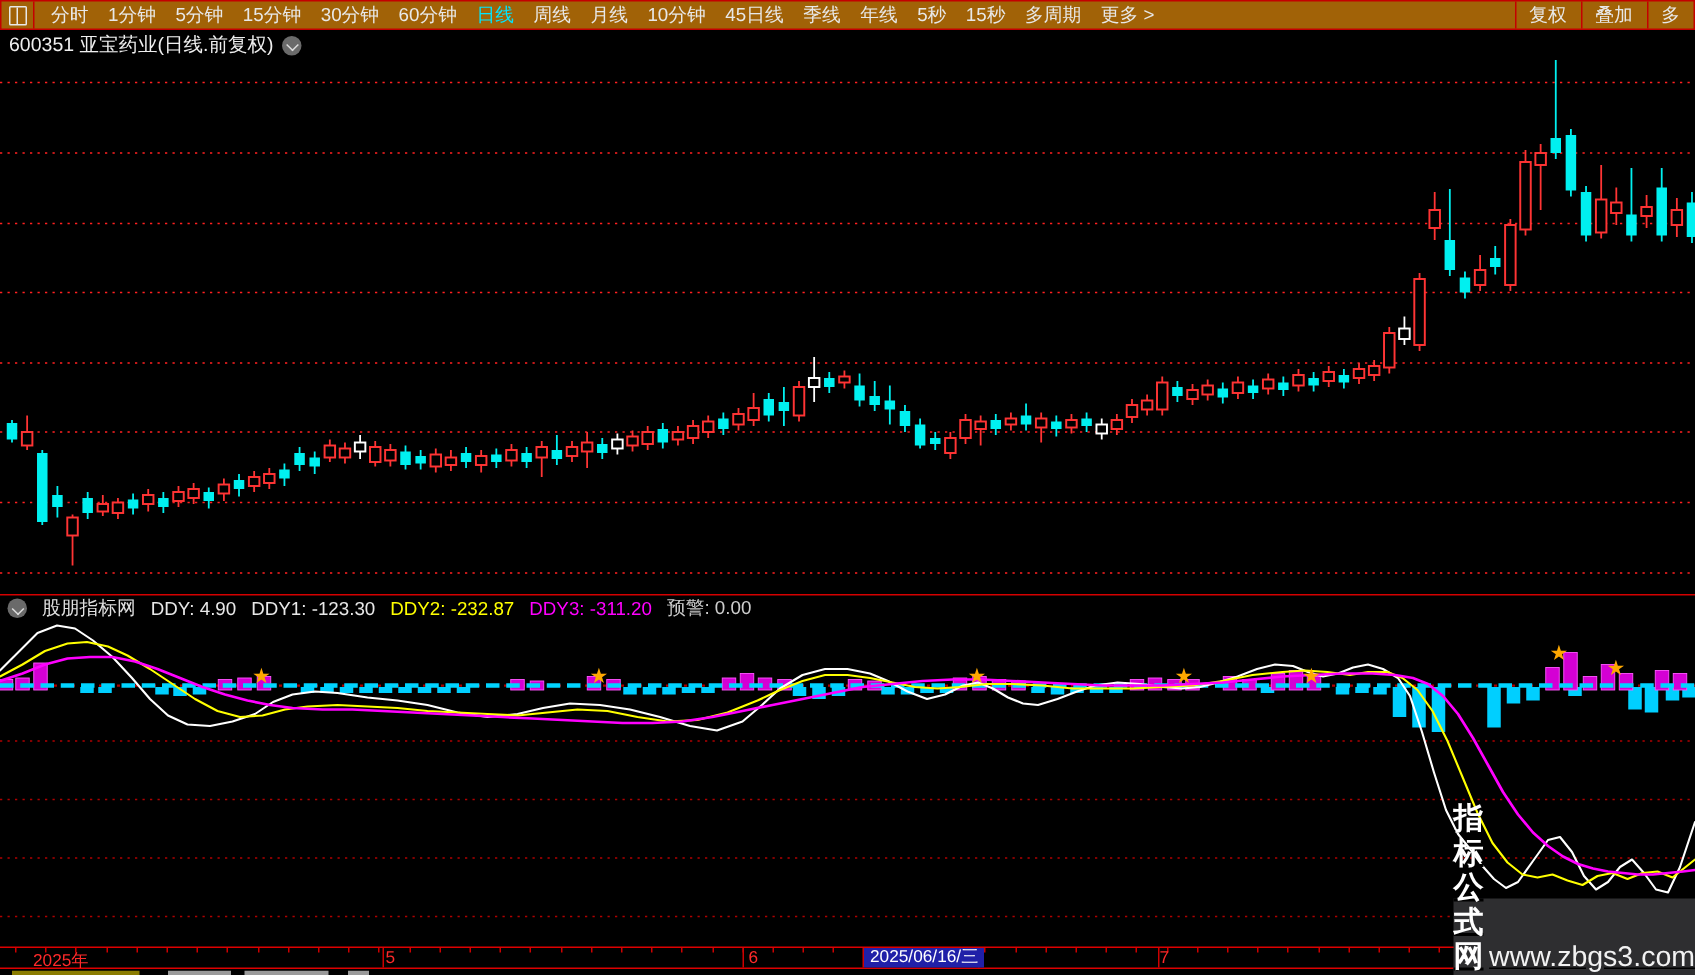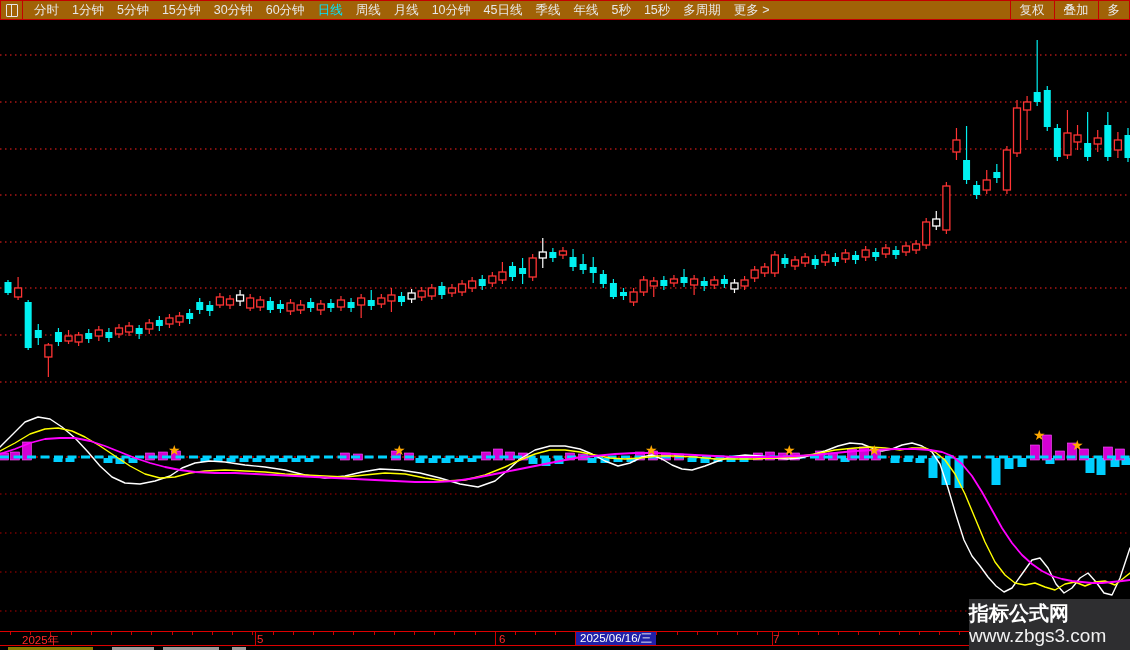--- a/index.html
+++ b/index.html
@@ -40,21 +40,21 @@
         border-top:1px solid #dd0000;border-bottom:1px solid #dd0000;box-sizing:border-box;}
   .axis-label{position:absolute;top:1px;font-size:11.5px;color:#ff2a2a;white-space:nowrap;}
   .axis-label.sel{background:#2020a8;color:#fff;padding:0 4px;top:0;height:13px;line-height:13px;}
   .axis-vline{position:absolute;top:0;width:1px;height:13px;background:#cc0000;}
   .axis-tick{position:absolute;top:0;width:1px;height:3px;background:#cc0000;}
   
   #sliver{position:absolute;left:0;top:647px;width:1130px;height:3px;background:#000;overflow:hidden;}
   .sliver-frag{position:absolute;top:0;height:2.5px;}
   
   #watermark{position:absolute;left:969px;top:599px;width:161px;height:51px;background:#2e2e30;
-             display:flex;flex-direction:column;align-items:flex-start;justify-content:center;z-index:5;}
+             display:flex;flex-direction:row;align-items:flex-end;justify-content:center;z-index:5;text-decoration:underline;}
   #wm-line1{color:#fff;font-size:20px;font-weight:bold;line-height:23px;}
   #wm-line2{color:#f2f2f2;font-size:19px;line-height:22px;}
 </style>
 </head>
 <body>
 
 <div id="screen">
 
   <div id="toolbar">
     <div id="tb-icon-cell">
@@ -79,20 +79,24 @@
         <span class="tb-item">多周期</span>
         <span class="tb-item">更多 &gt;</span>
       </div>
     <div id="tb-right">
         <span class="tb-right-cell">复权</span>
         <span class="tb-right-cell">叠加</span>
         <span class="tb-right-cell">多</span>
       </div>
   </div>
 
+  <div id="titlebar">
+    <span id="title-text">600351 亚宝药业(日线.前复权)</span>
+    <span class="drop-circle"></span>
+  </div>
 
   <svg id="main-svg" width="1130" height="356" viewBox="0 40 1130 356">
       <g>
         <line x1="0" x2="1130" y1="55" y2="55" class="grid-main"></line>
         <line x1="0" x2="1130" y1="102" y2="102" class="grid-main"></line>
         <line x1="0" x2="1130" y1="149" y2="149" class="grid-main"></line>
         <line x1="0" x2="1130" y1="195" y2="195" class="grid-main"></line>
         <line x1="0" x2="1130" y1="242" y2="242" class="grid-main"></line>
         <line x1="0" x2="1130" y1="288" y2="288" class="grid-main"></line>
         <line x1="0" x2="1130" y1="335" y2="335" class="grid-main"></line>
@@ -319,20 +323,29 @@
         <rect x="1094.22" y="138" width="7" height="6" fill="#000" stroke="#ff3434" stroke-width="1.3"></rect>
         <line x1="1107.81" x2="1107.81" y1="112" y2="161" stroke="#00f0f0" stroke-width="1.2"></line>
         <rect x="1104.31" y="125" width="7" height="32" fill="#00f0f0"></rect>
         <line x1="1117.9" x2="1117.9" y1="132" y2="158" stroke="#ff3434" stroke-width="1.2"></line>
         <rect x="1114.4" y="140" width="7" height="10" fill="#000" stroke="#ff3434" stroke-width="1.3"></rect>
         <line x1="1127.99" x2="1127.99" y1="128" y2="162" stroke="#00f0f0" stroke-width="1.2"></line>
         <rect x="1124.49" y="135" width="7" height="23" fill="#00f0f0"></rect>
       </g>
     </svg>
 
+  <div id="ind-header">
+    <span class="drop-circle"></span>
+    <span id="ind-name">股朋指标网</span>
+  <span class="ind-val" style="color: rgb(232, 232, 232);">DDY: 4.90</span>
+      <span class="ind-val" style="color: rgb(232, 232, 232);">DDY1: -123.30</span>
+      <span class="ind-val" style="color: rgb(255, 255, 0);">DDY2: -232.87</span>
+      <span class="ind-val" style="color: rgb(255, 0, 255);">DDY3: -311.20</span>
+      <span class="ind-val" style="color: rgb(204, 204, 204);">预警: 0.00</span>
+    </div>
 
   <svg id="ind-svg" width="1130" height="217" viewBox="0 414 1130 217">
       <g>
         <line x1="0" x2="1130" y1="494" y2="494" class="grid-ind"></line>
         <line x1="0" x2="1130" y1="533" y2="533" class="grid-ind"></line>
         <line x1="0" x2="1130" y1="572" y2="572" class="grid-ind"></line>
         <line x1="0" x2="1130" y1="611" y2="611" class="grid-ind"></line>
       </g>
       <line x1="0" x2="1130" y1="457" y2="457" stroke="#b00000" stroke-width="1.5" stroke-dasharray="2 4"></line>
       <g>

